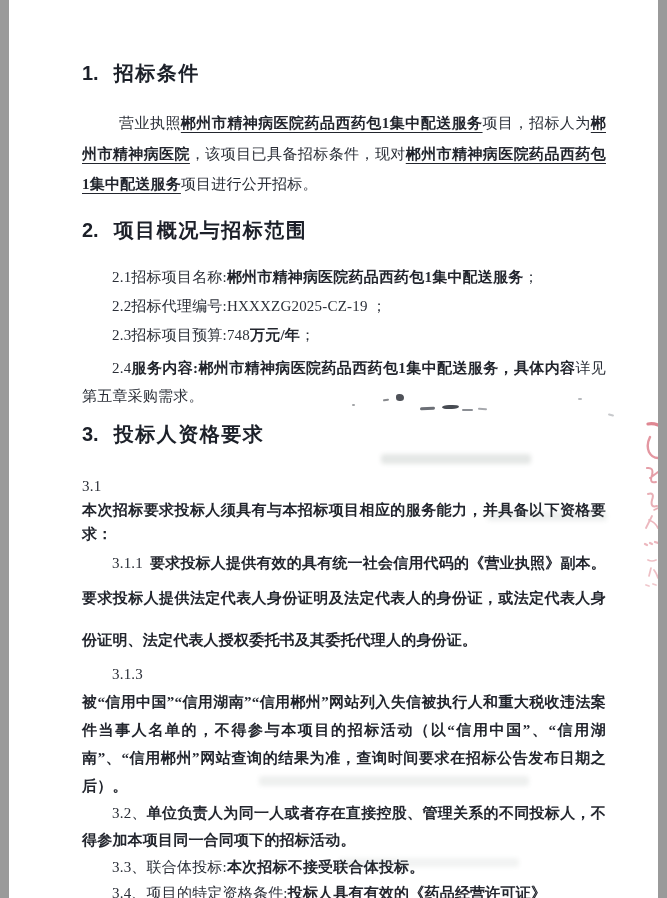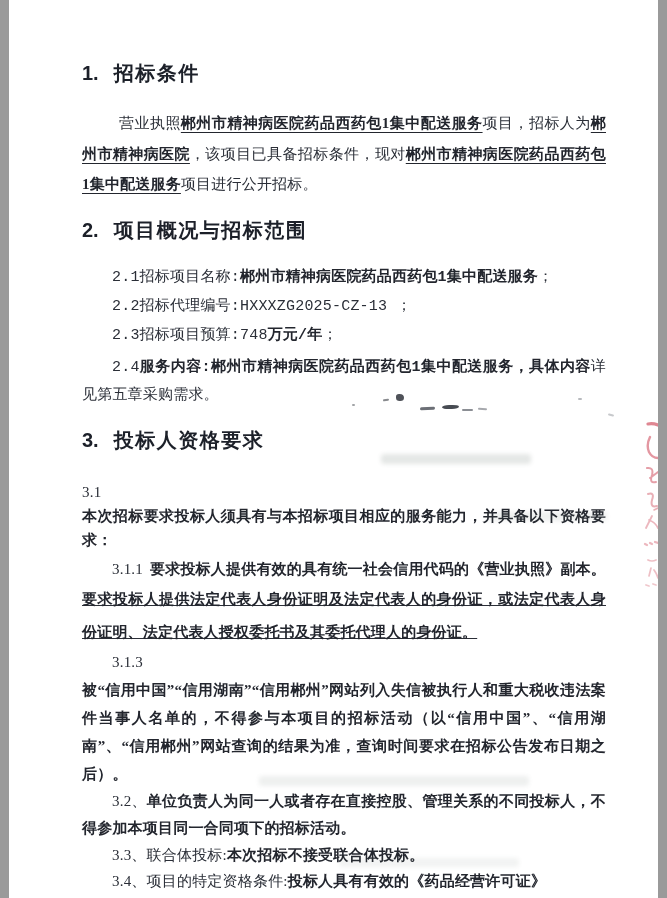--- a/index.html
+++ b/index.html
@@ -17,41 +17,41 @@
     letter-spacing:0.2px;
   }
   h1 {
     font-family:"Liberation Sans","DejaVu Sans",sans-serif;
     font-size:20px; font-weight:700; color:#1c2029;
     line-height:26px; letter-spacing:1.5px;
   }
   h1 .hnum { display:inline-block; margin-right:15px; letter-spacing:0; }
   .h-1 { margin-top:8px; }
   .h-2 { margin-top:17px; }
-  .h-3 { margin-top:16px; }
+  .h-3 { margin-top:10px; }
   p { text-align:justify; text-justify:inter-character; }
   .b { font-weight:700; color:#23262e; }
   .bu {
     font-weight:700; color:#23262e;
     text-decoration:underline;
     text-underline-offset:3.5px;
     text-decoration-thickness:1.2px;
   }
   .para-1 { margin-top:22px; line-height:30.5px; text-indent:37px; }
-  .item   { text-indent:30px;font-family:Liberation Mono, monospace; }
+  .item   { text-indent:30px; }
   .s2-first { margin-top:20px; }
   .lh29 { line-height:29px; }
   .lh28 { line-height:28.5px; }
   .i4 { margin-top:4px; }
   .num-line { line-height:27px; text-indent:30px; }
   .n31 { margin-top:27px; line-height:24px; text-indent:0; }
   .p31 { line-height:24.5px; }
   .i311 { margin-top:3px; line-height:27px; text-indent:30px; }
   .i311 .cnum { margin-right:7px; }
-  .p312 { line-height:33px;text-decoration:underline; }
+  .p312 { line-height:42px; }
   .n313 { line-height:27px; }
   .p313 { line-height:28px; }
   .i32 { line-height:27px; text-indent:30px; }
   .i33 { line-height:26px; text-indent:30px;font-family:Liberation Serif, serif; }
   .i34 { line-height:26px; text-indent:30px; }
   
   .smudge { position:absolute; border-radius:2px; }
   .sm1 { left:343px; top:404px; width:3px;  height:2px; background:#7a7d82; opacity:.7; }
   .sm2 { left:374px; top:399px; width:6px;  height:2px; background:#6a6d72; opacity:.8; transform:rotate(-8deg); }
   .sm3 { left:387px; top:394px; width:8px;  height:7px; background:#30343c; opacity:.85; border-radius:40% 60% 50% 50%; }
@@ -76,21 +76,21 @@
 <div class="page">
 
   <h1 class="h-1"><span class="hnum">1.</span><span>招标条件</span></h1>
 
   <p class="para-1"><span>营业执照</span><span class="bu">郴州市精神病医院药品西药包1集中配送服务</span><span>项目，招标人为</span><span class="bu">郴州市精神病医院</span><span>，该项目已具备招标条件，现对</span><span class="bu">郴州市精神病医院药品西药包1集中配送服务</span><span>项目进行公开招标。</span></p>
 
   <h1 class="h-2"><span class="hnum">2.</span><span>项目概况与招标范围</span></h1>
 
   <p class="item lh29 s2-first"><span>2.1招标项目名称:</span><span class="b">郴州市精神病医院药品西药包1集中配送服务</span><span>；</span></p>
 
-  <p class="item lh29"><span>2.2招标代理编号:HXXXZG2025-CZ-13 ；</span></p>
+  <p class="item lh29"><span>2.2招标代理编号:HXXXZG2025-CZ-19 ；</span></p>
 
   <p class="item lh29"><span>2.3招标项目预算:</span><span>748</span><span class="b">万元/年</span><span>；</span></p>
 
   <p class="item lh28 i4"><span>2.4</span><span class="b">服务内容:</span><span class="b">郴州市精神病医院药品西药包1集中配送服务</span><span class="b">，具体内容</span><span>详见第五章采购需求。</span></p>
 
   <h1 class="h-3"><span class="hnum">3.</span><span>投标人资格要求</span></h1>
 
   <p class="n31"><span>3.1</span></p>
   <p class="p31"><span class="b">本次招标要求投标人须具有与本招标项目相应的服务能力，并具备以下资格要求：</span></p>
 

